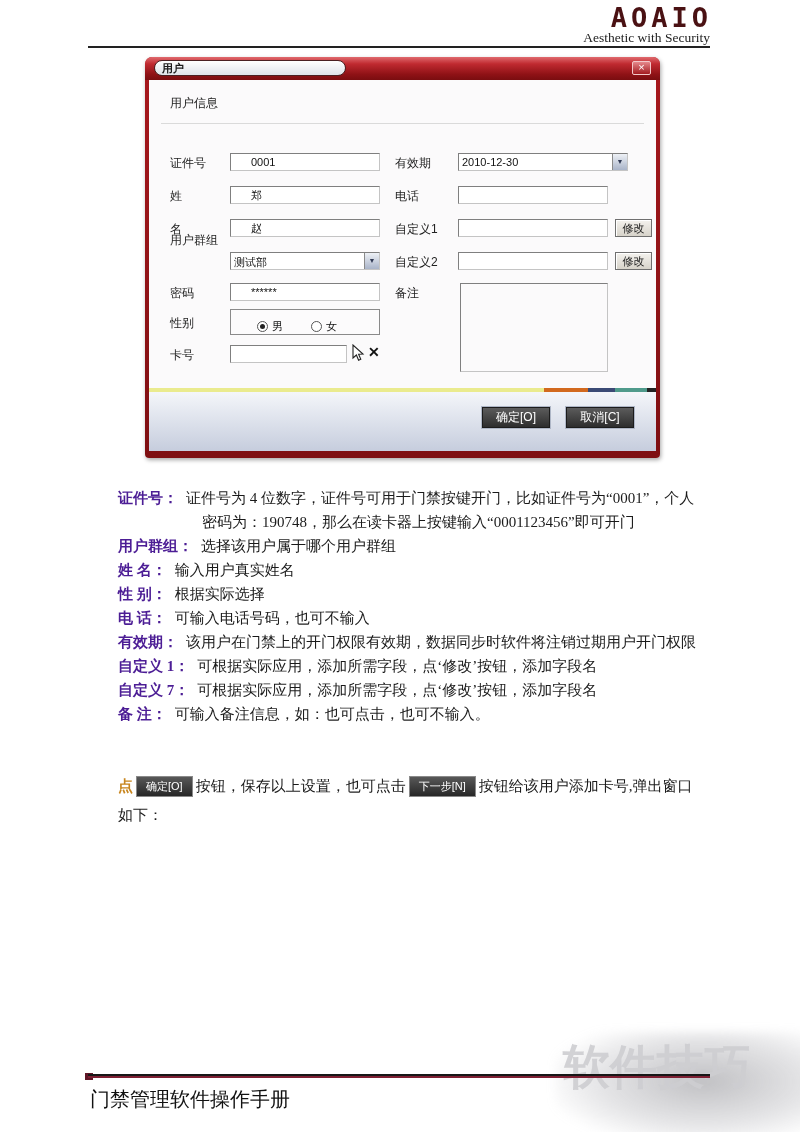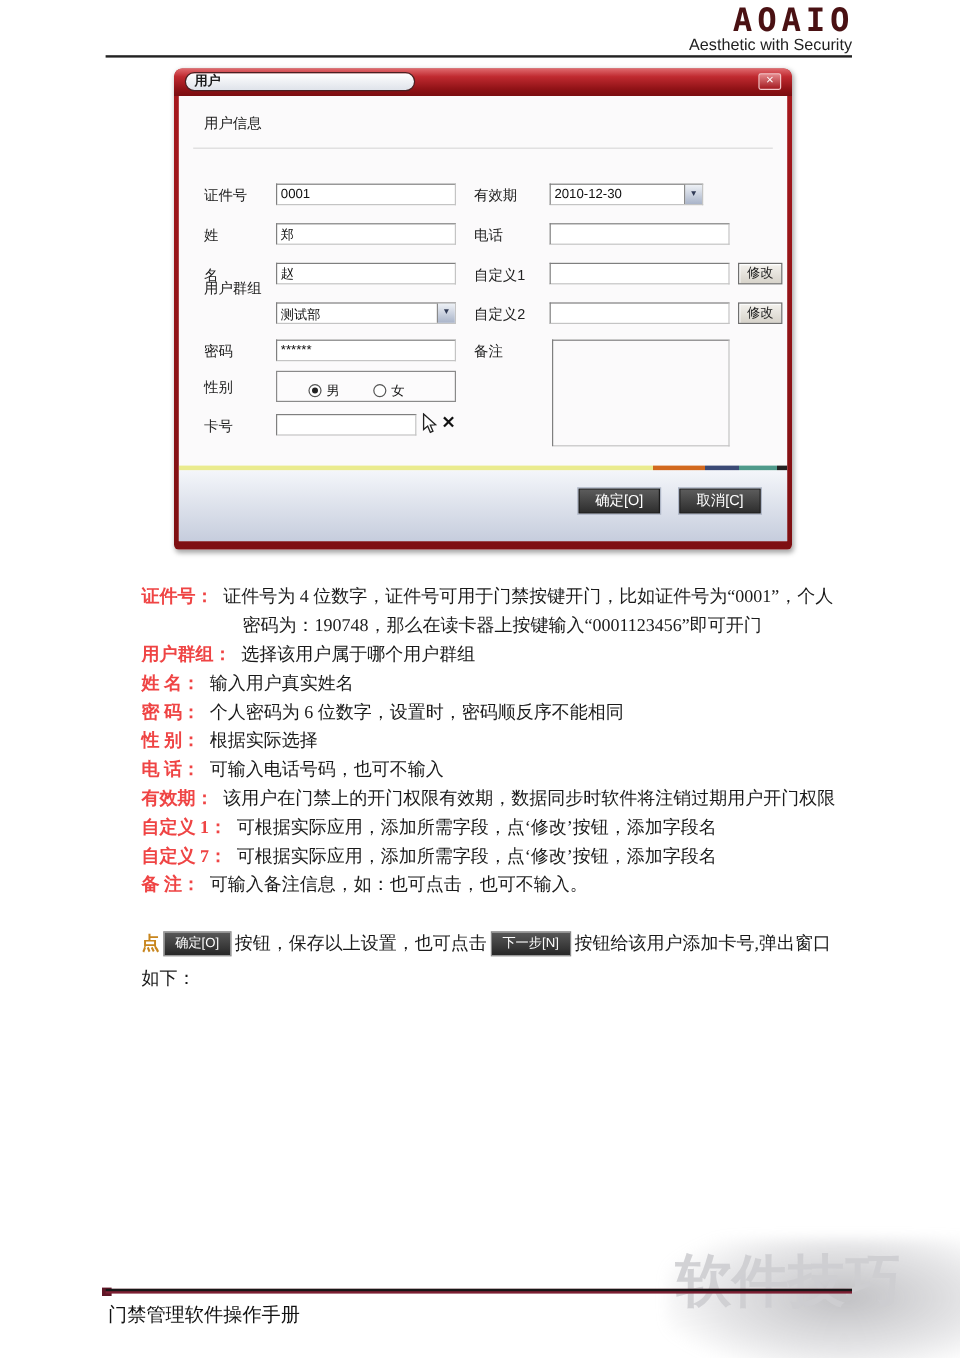--- a/index.html
+++ b/index.html
@@ -3,21 +3,21 @@
 <meta charset="utf-8">
 <style>
   * { margin:0; padding:0; box-sizing:border-box; }
   body { background:#fff; }
   .page { position:relative; width:800px; height:1132px; background:#ffffff;
           overflow:hidden; font-family:"Liberation Sans", sans-serif; }
 
   
   .logo { position:absolute; top:2px; right:88px; font-family:"DejaVu Sans Mono", monospace;
           font-weight:900; font-size:27px; letter-spacing:4px; color:#4a1113; }
-  .tagline { position:absolute; top:30px; right:90px; font-size:13.5px; color:#222; }
+  .tagline { position:absolute; top:30px; right:90px; font-size:13.5px; color:#222;font-family:Liberation Serif, serif; }
   .header-rule { position:absolute; left:88px; top:46px; width:622px; height:2px; background:#222; }
 
   
   .dialog { position:absolute; left:145px; top:57px; width:515px; height:401px;
             background:linear-gradient(#a8181d,#7e0f12); border-radius:7px 7px 4px 4px;
             box-shadow:1px 2px 4px rgba(0,0,0,.35); }
   .titlebar { position:absolute; left:0; top:0; right:0; height:23px; border-radius:7px 7px 0 0;
               background:linear-gradient(180deg,#e06a6e 0%,#c02a30 30%,#8f1216 75%,#7a0d10 100%); }
   .title-pill { position:absolute; left:9px; top:3px; width:192px; height:16px; border-radius:8px;
                 background:linear-gradient(#ffffff,#dfe3ea); border:1px solid #4a2022;
@@ -25,21 +25,21 @@
   .close-btn { position:absolute; right:9px; top:4px; width:19px; height:14px; border-radius:2px;
                background:linear-gradient(#e5888b,#a31a1f); border:1px solid #f2c8c9;
                color:#fff; font-size:11px; line-height:11px; text-align:center; cursor:default; }
   .dlg-inner { position:absolute; left:4px; right:4px; top:23px; bottom:7px;
                background:#fbfafb; overflow:hidden; }
   .section-title { position:absolute; left:21px; top:15px; font-size:12px; color:#222; }
   .divider { position:absolute; left:12px; right:12px; top:43px; height:1px; background:#dadada; }
 
   .flabel { position:absolute; font-size:12px; color:#222; }
   .ti { position:absolute; height:18px; border:1px solid; border-color:#7f7f7f #c4c4c4 #c4c4c4 #7f7f7f;
-        background:#fff; font-size:11px; padding:1px 3px; font-family:"Liberation Sans",sans-serif; color:#111; }
+        background:#fff; font-size:11px; padding:1px 20px; font-family:"Liberation Sans",sans-serif; color:#111; }
   .combo { position:absolute; height:18px; border:1px solid; border-color:#7f7f7f #c4c4c4 #c4c4c4 #7f7f7f;
            background:#fff; font-size:11px; }
   .combo .val { position:absolute; left:3px; top:2px; color:#111; }
   .combo .arrow { position:absolute; right:0; top:0; bottom:0; width:15px;
                   background:linear-gradient(#eef1f6,#a9b4c9); border-left:1px solid #8a8a8a;
                   font-size:7px; color:#303a55; text-align:center; line-height:16px; }
   .gender-box { position:absolute; border:1px solid #8a8a8a; background:#fcfbfc; }
   .radio { display:inline-block; width:11px; height:11px; border-radius:50%;
            border:1px solid #555; background:#fff; vertical-align:-2px; position:relative; }
   .radio.sel::after { content:""; position:absolute; left:2px; top:2px; width:5px; height:5px;
@@ -61,21 +61,21 @@
               background:linear-gradient(#f4f6fa,#c6cddd); }
   .dlg-btn { position:absolute; top:14px; width:70px; height:23px; font-size:12px;
              color:#fff; text-align:center; line-height:21px;
              background:linear-gradient(#5e5e5e,#2b2b2b); border:1px solid #aeb6c6;
              box-shadow:inset 0 0 0 1px #1c1c1c; }
 
   
   .desc { position:absolute; left:118px; top:486px; width:585px; font-size:15px; line-height:24px;
           font-family:"Liberation Serif", serif; color:#1a1a1a; }
   .desc-row { white-space:nowrap; }
-  .desc-row .lbl { color:#ef4444; font-weight:bold; margin-right:8px; }
+  .desc-row .lbl { color:#4c1d95; font-weight:bold; margin-right:8px; }
   .desc-row.cont { padding-left:84px; }
 
   .action-par { position:absolute; left:118px; top:776px; width:585px;
                 font-family:"Liberation Serif", serif; font-size:15px; color:#1a1a1a; }
   .action-line1 { display:flex; align-items:center; gap:3px; flex-wrap:nowrap; white-space:nowrap; }
   .action-par .lead { color:#c8861e; font-weight:bold; }
   .inline-btn { display:inline-block; height:21px; padding:0 9px; font-size:11px; line-height:19px;
                 font-family:"Liberation Sans",sans-serif;
                 color:#fff; background:linear-gradient(#585858,#272727); border:1px solid #8a8a8a; }
   .action-line2 { margin-top:9px; }
@@ -83,21 +83,21 @@
   
   .smudge { position:absolute; right:-25px; top:1032px; width:270px; height:110px;
             background:radial-gradient(ellipse at 55% 45%, rgba(130,130,136,.5) 0%,
                        rgba(170,170,176,.3) 50%, rgba(200,200,205,0) 78%);
             filter:blur(5px); }
   .watermark { position:absolute; left:563px; top:1036px; font-size:47px; white-space:nowrap;
                color:rgba(205,205,208,.9); font-family:"Liberation Serif",serif; font-weight:bold; }
   .footer-rule { position:absolute; left:88px; top:1074px; width:622px; height:4px;
                  background:#7d1f33; border-top:2px solid #171717; }
   .footer-tick { position:absolute; left:85px; top:1073px; width:8px; height:7px; background:#5f1626; }
-  .footer-text { position:absolute; left:90px; top:1086px; font-size:16px; color:#111;
+  .footer-text { position:absolute; left:90px; top:1086px; font-size:20px; color:#111;
                  font-family:"Liberation Serif",serif; }
 </style>
 </head>
 <body>
 
 <div class="page">
 
   <div class="logo">AOAIO</div>
   <div class="tagline">Aesthetic with Security</div>
   <div class="header-rule"></div>
@@ -136,21 +136,21 @@
       </div>
 
       <div class="flabel" style="left:21px;top:267px">卡号</div>
       <input class="ti" style="left: 81px; top: 265px; width: 117px;" value="">
       <svg class="cursor-icon" style="left:202px;top:264px" width="14" height="18" viewBox="0 0 14 18">
         <path d="M2,1 L2,14 L5.4,11 L7.6,16.3 L9.8,15.3 L7.6,10.3 L12,10 Z" fill="#fff" stroke="#222" stroke-width="1.1"></path>
       </svg>
       <div class="x-icon" style="left:219px;top:264px">✕</div>
 
       <div class="flabel" style="left:246px;top:75px">有效期</div>
-      <div class="combo" style="left:309px;top:73px;width:128px">
+      <div class="combo" style="left:309px;top:73px;width:170px">
         <span class="val">2010-12-30</span>
         <span class="arrow">▼</span>
       </div>
 
       <div class="flabel" style="left:246px;top:108px">电话</div>
       <input class="ti" style="left: 309px; top: 106px; width: 150px;" value="">
 
       <div class="flabel" style="left:246px;top:141px">自定义1</div>
       <input class="ti" style="left: 309px; top: 139px; width: 150px;" value="">
       <div class="mini-btn" style="left:466px;top:139px">修改</div>
@@ -168,21 +168,20 @@
         <div class="dlg-btn" style="left:416px">取消[C]</div>
       </div>
     </div>
   </div>
 
   <div class="desc">
     <div class="desc-row"><span class="lbl">证件号：</span><span>证件号为 4 位数字，证件号可用于门禁按键开门，比如证件号为“0001”，个人</span></div>
     <div class="desc-row cont"><span>密码为：190748，那么在读卡器上按键输入“0001123456”即可开门</span></div>
     <div class="desc-row"><span class="lbl">用户群组：</span><span>选择该用户属于哪个用户群组</span></div>
     <div class="desc-row"><span class="lbl">姓 名：</span><span>输入用户真实姓名</span></div>
-    <div class="desc-row"><span class="lbl">密 码：</span><span>个人密码为 6 位数字，设置时，密码顺反序不能相同</span></div>
     <div class="desc-row"><span class="lbl">性 别：</span><span>根据实际选择</span></div>
     <div class="desc-row"><span class="lbl">电 话：</span><span>可输入电话号码，也可不输入</span></div>
     <div class="desc-row"><span class="lbl">有效期：</span><span>该用户在门禁上的开门权限有效期，数据同步时软件将注销过期用户开门权限</span></div>
     <div class="desc-row"><span class="lbl">自定义 1：</span><span>可根据实际应用，添加所需字段，点‘修改’按钮，添加字段名</span></div>
     <div class="desc-row"><span class="lbl">自定义 7：</span><span>可根据实际应用，添加所需字段，点‘修改’按钮，添加字段名</span></div>
     <div class="desc-row"><span class="lbl">备 注：</span><span>可输入备注信息，如：也可点击，也可不输入。</span></div>
   </div>
 
   <div class="action-par">
     <div class="action-line1">

